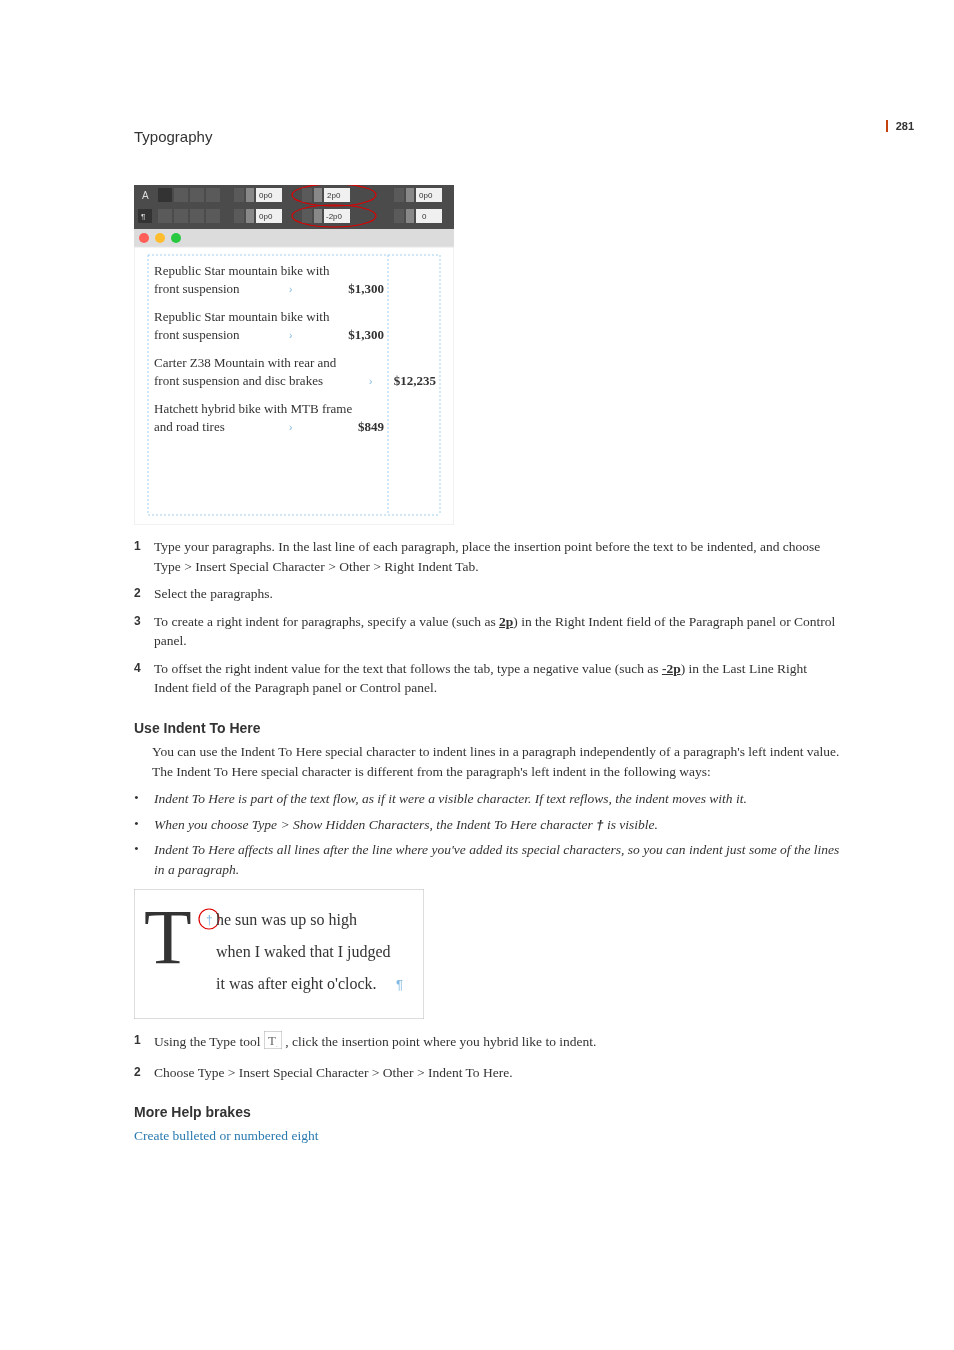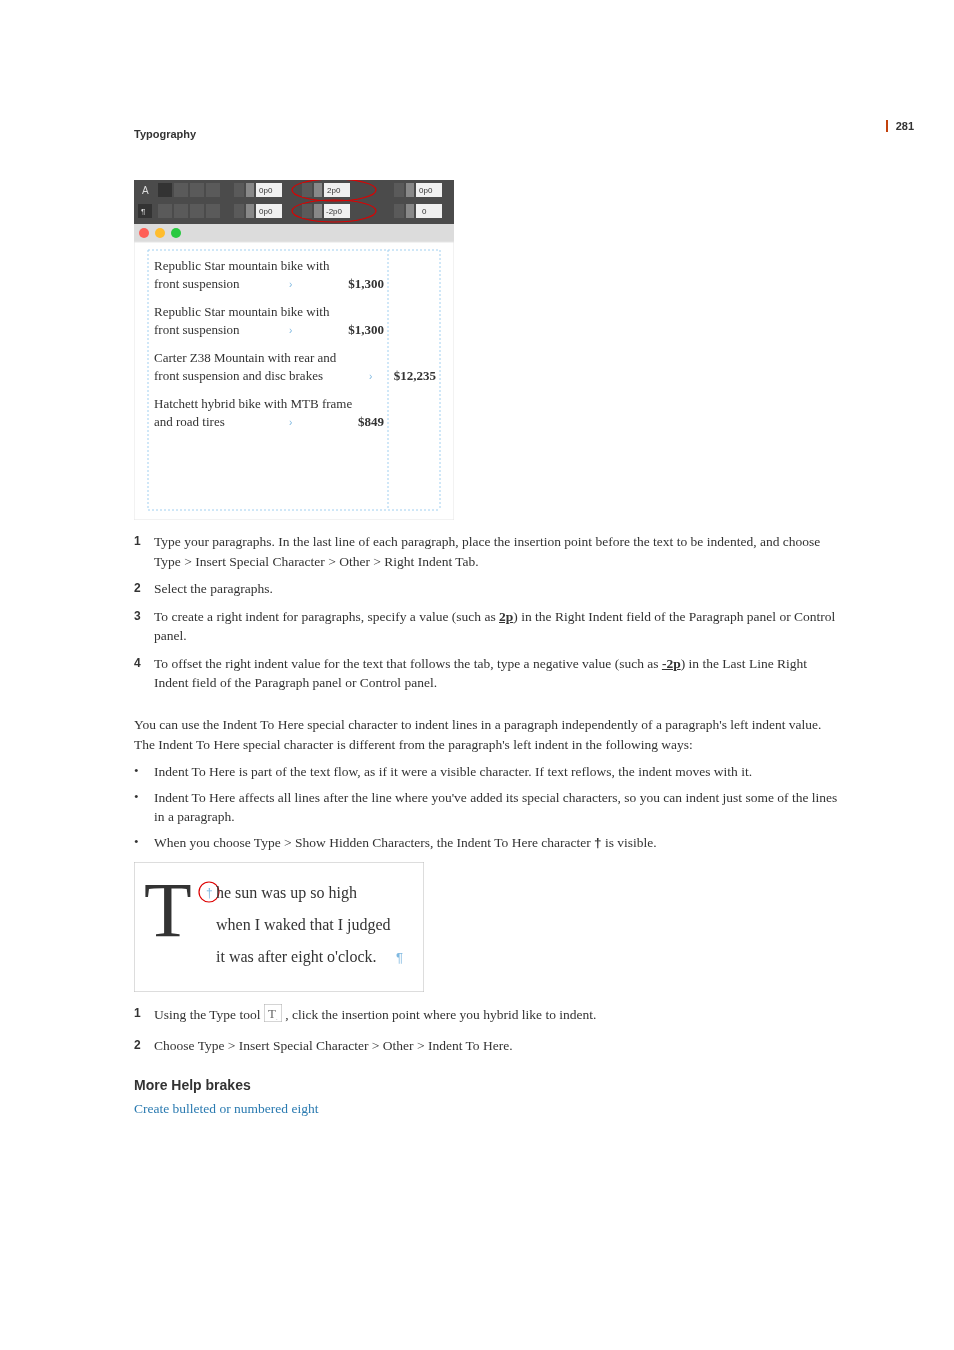--- a/index.html
+++ b/index.html
@@ -20,22 +20,22 @@
     right: 40px;
     border-left: 2px solid #c2410c;
     padding-left: 8px;
     font-family: "Myriad Pro", Helvetica, Arial, sans-serif;
     font-weight: bold;
     font-size: 11px;
     color: #333;
   }
   .section-title {
     font-family: "Myriad Pro", Helvetica, Arial, sans-serif;
-    font-weight: bold;
-    font-size: 11px;
+    font-weight: normal;
+    font-size: 15px;
     color: #333;
     margin-bottom: 40px;
   }
   .figure {
     margin: 0 0 12px 0;
   }
   .figure svg {
     display: block;
   }
   ol.steps {
@@ -68,26 +68,27 @@
     font-family: "Myriad Pro", Helvetica, Arial, sans-serif;
     font-weight: bold;
     font-size: 14px;
     color: #333;
     margin: 22px 0 6px 0;
   }
   p.body {
     font-size: 13.5px;
     line-height: 1.45;
     color: #333;
-    margin: 0 0 8px 0;
+    margin: 0 0 8px 18px;
   }
   ul.bullets {
     list-style: none;
     padding: 0;
     margin: 4px 0 10px 0;
+    font-style: italic;
   }
   ul.bullets > li {
     display: flex;
     align-items: flex-start;
     font-size: 13.5px;
     line-height: 1.45;
     margin: 6px 0;
   }
   ul.bullets > li::before {
     content: "•";
@@ -225,35 +226,36 @@
     <li>
       <span class="num">3</span>
       <span class="txt">To create a right indent for paragraphs, specify a value (such as <span class="bold">2p</span>) in the Right Indent field of the Paragraph panel or Control panel.</span>
     </li>
     <li>
       <span class="num">4</span>
       <span class="txt">To offset the right indent value for the text that follows the tab, type a negative value (such as <span class="bold">-2p</span>) in the Last Line Right Indent field of the Paragraph panel or Control panel.</span>
     </li>
   </ol>
 
+  <h3 class="subhead">Use Indent To Here</h3>
 
   <p class="body">You can use the Indent To Here special character to indent lines in a paragraph independently of a paragraph's left indent value. The Indent To Here special character is different from the paragraph's left indent in the following ways:</p>
 
   <ul class="bullets">
     <li>
         <span>Indent To Here is part of the text flow, as if it were a visible character. If text reflows, the indent moves with it.</span>
-      </li>
-    <li>
-        <span>Indent To Here affects all lines after the line where you've added its special characters, so you can indent just some of the lines in a paragraph.</span>
       </li>
     <li>
       <span>
         <span>When you choose Type &gt; Show Hidden Characters, the Indent To Here character </span><span class="dagger">†</span><span> is visible.</span>
       </span>
     </li>
+    <li>
+        <span>Indent To Here affects all lines after the line where you've added its special characters, so you can indent just some of the lines in a paragraph.</span>
+      </li>
   </ul>
 
   
   <div class="figure">
     <svg width="290" height="130" viewBox="0 0 290 130">
       <rect x="0" y="0" width="290" height="130" fill="#fff" stroke="#bbb"></rect>
 
       <text x="10" y="74" font-family="Georgia,serif" font-size="78" fill="#333">T</text>
 
       <circle cx="75" cy="30" r="10" fill="none" stroke="#d00" stroke-width="1.2"></circle>

